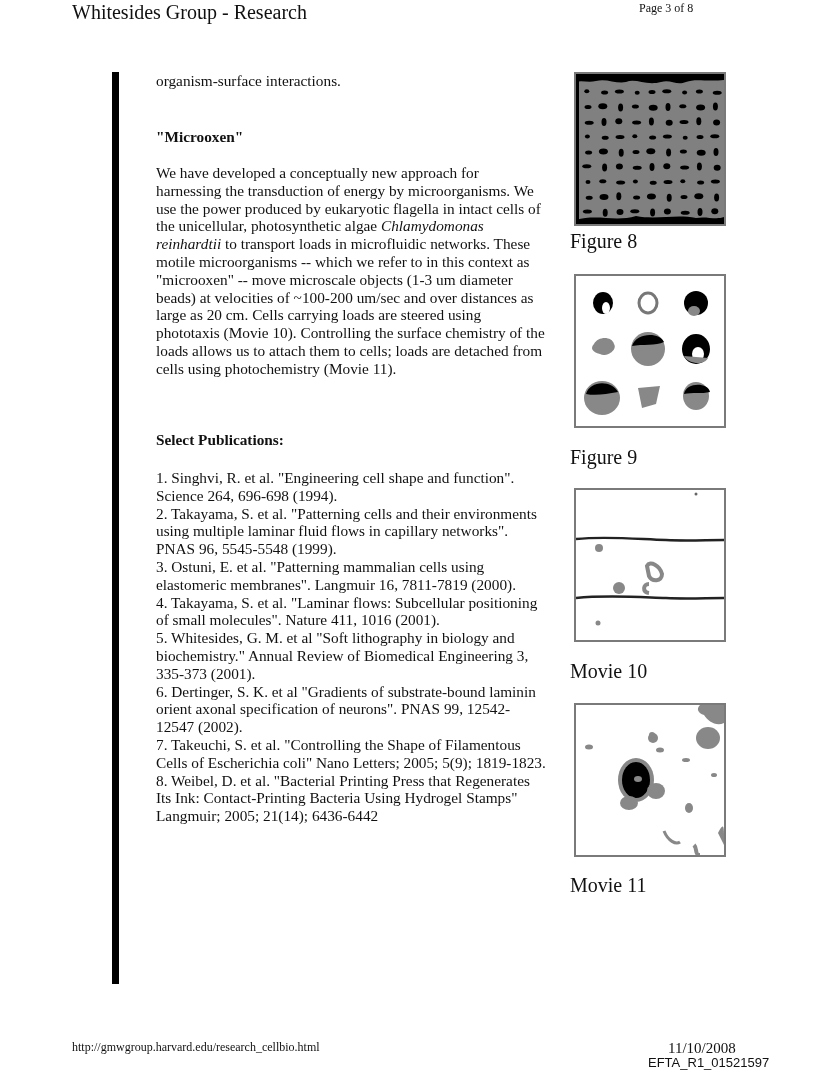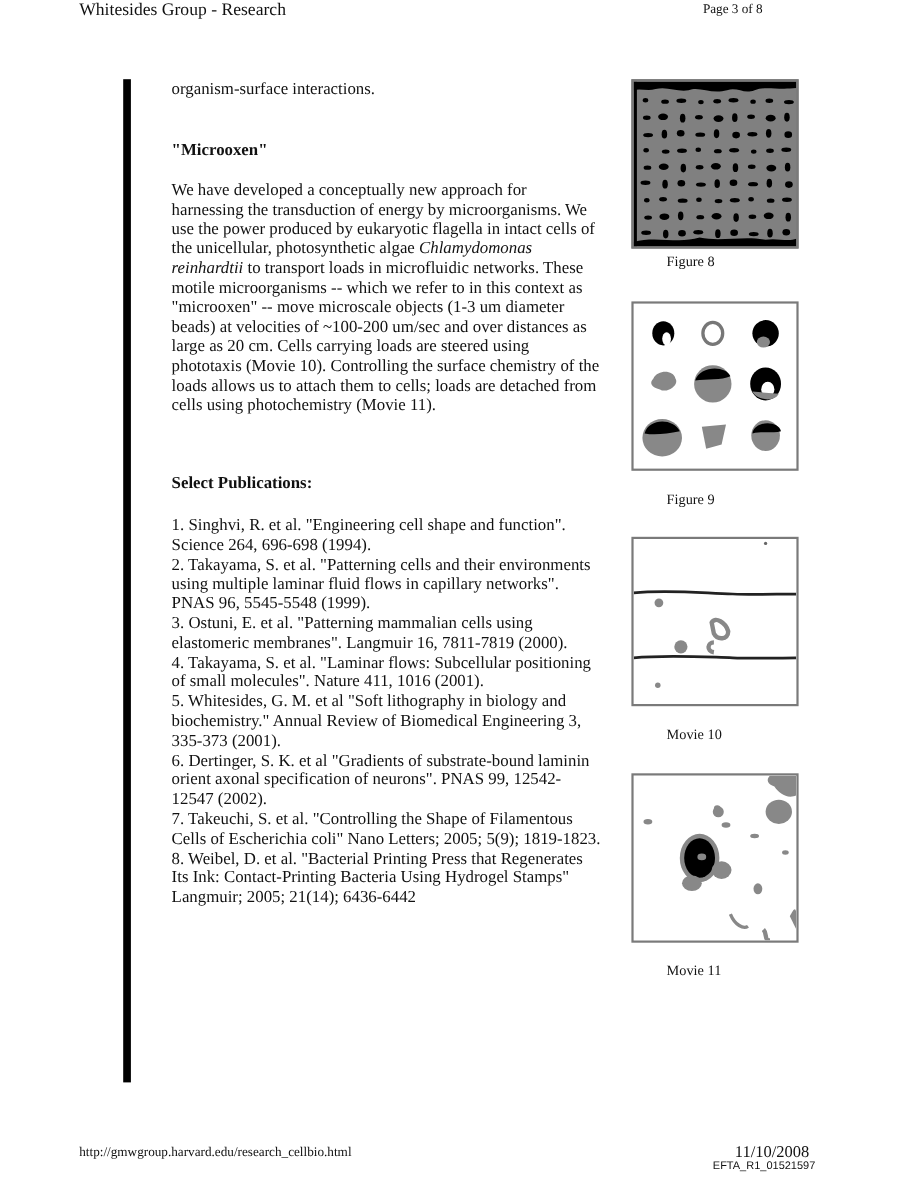--- a/index.html
+++ b/index.html
@@ -1,34 +1,34 @@
 <!DOCTYPE html>
 <html><head>
 <meta charset="utf-8">
 <style>
   html, body { margin: 0; padding: 0; background: #ffffff; }
   body { width: 816px; height: 1073px; position: relative; overflow: hidden;
          font-family: "Liberation Serif", "DejaVu Serif", serif; color: #111; }
-  .hdr-left { position: absolute; left: 72px; top: 1px; font-size: 16px; }
+  .hdr-left { position: absolute; left: 72px; top: 1px; font-size: 20px; }
   .hdr-right { position: absolute; left: 639px; top: 1px; font-size: 12px; }
   .bar { position: absolute; left: 112px; top: 72px; width: 7px; height: 912px; background: #000; }
   .col { position: absolute; left: 156px; top: 72px; width: 390px; font-size: 15.3px; line-height: 17.8px; }
   .col p { margin: 0; }
   .intro { position: absolute; top: 0; }
   .h-micro { position: absolute; top: 56px; font-weight: bold; }
   .body-p { position: absolute; top: 92px; width: 390px; }
   .h-pubs { position: absolute; top: 359px; font-weight: bold; }
   .pubs { position: absolute; top: 397px; width: 390px; }
   .pub { margin: 0 0 18px 0; }
   .fig { position: absolute; left: 574px; width: 152px; border: 2px solid #7a7a7a; box-sizing: border-box; overflow: hidden; background: #fff; }
   .fig svg { display: block; width: 100%; height: 100%; }
-  .cap { position: absolute; left: 606px; font-size: 13px; }
+  .cap { position: absolute; left: 570px; font-size: 20px; }
   .ftr-left { position: absolute; left: 72px; top: 1040px; font-size: 12px; }
   .ftr-date { position: absolute; left: 668px; top: 1040px; font-size: 15px; }
-  .ftr-id { position: absolute; left: 648px; top: 1055px; font-size: 10px; font-family: "Liberation Sans", "DejaVu Sans", sans-serif; }
+  .ftr-id { position: absolute; left: 648px; top: 1055px; font-size: 13px; font-family: "Liberation Sans", "DejaVu Sans", sans-serif; }
 </style>
 </head>
 <body>
 
 <div class="hdr-left">Whitesides Group - Research</div>
 <div class="hdr-right">Page 3 of 8</div>
 
 <div class="bar"></div>
 
 <div class="col">

